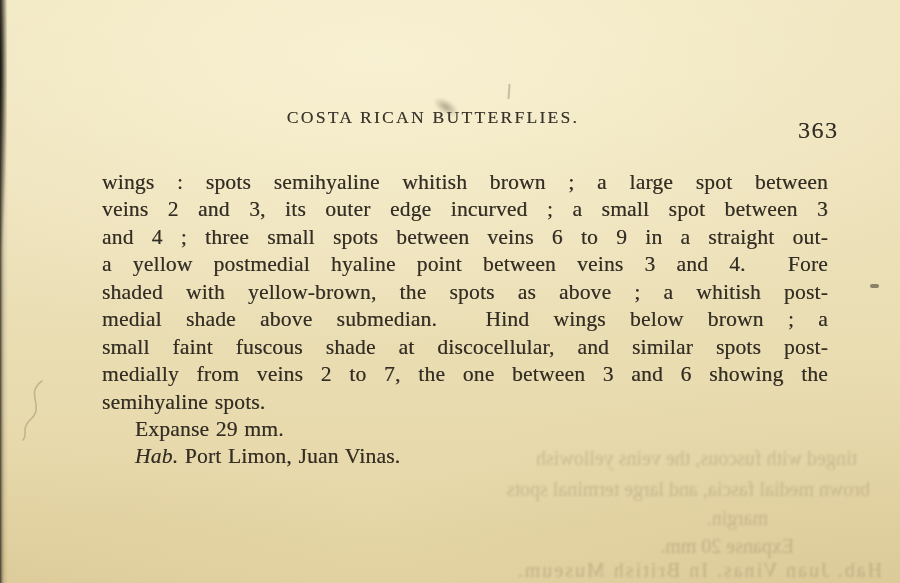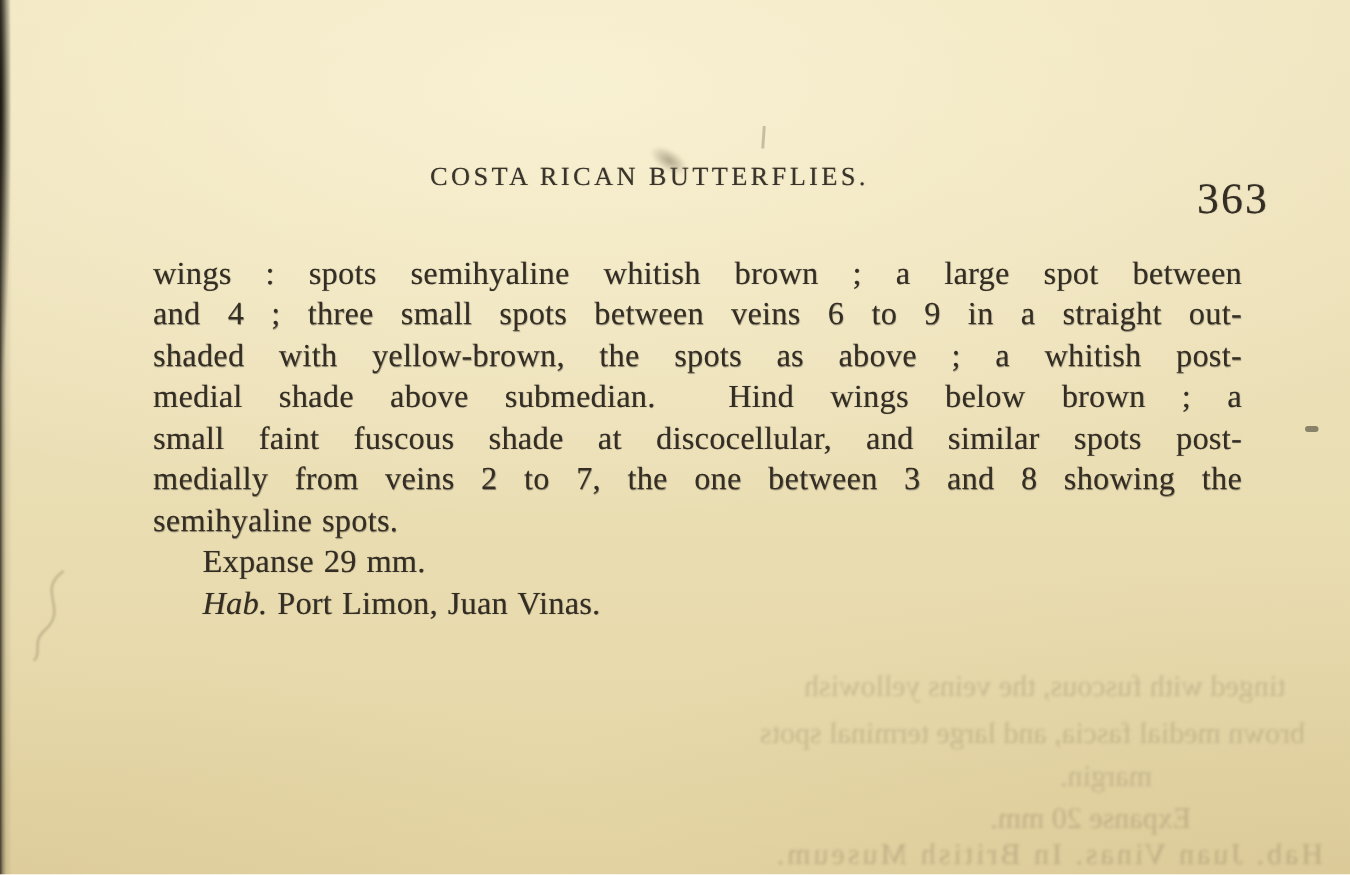--- a/index.html
+++ b/index.html
@@ -31,21 +31,21 @@
   }
   .head-title {
     position: relative; left: -16px;
     font-size: 17.5px; letter-spacing: 2.3px;
     color: #39332a;
     text-shadow: 0.3px 0.3px 0.6px rgba(57,51,42,0.5);
     white-space: nowrap;
   }
   .page-number {
     position: absolute; left: 798px; top: 117px;
-    font-size: 29px; letter-spacing: 1.5px;
+    font-size: 24px; letter-spacing: 1.5px;
     color: #332d24;
     text-shadow: 0.3px 0.3px 0.6px rgba(51,45,36,0.5);
   }
   .text-block {
     position: absolute; left: 70px; top: 169px; width: 758px;
     color: #332d24;
     font-size: 21.5px;
     letter-spacing: 0.2px;
     word-spacing: 1px;
     text-shadow: 0.35px 0.35px 0.6px rgba(51,45,36,0.55);
@@ -104,25 +104,27 @@
   <div class="left-edge"></div>
 
   <div class="running-head">
     <span class="head-title">COSTA RICAN BUTTERFLIES.</span>
   </div>
 
   <span class="page-number">363</span>
 
   <div class="text-block" id="text-block">
       <div class="line justify">wings : spots semihyaline whitish brown ; a large spot between</div>
+      <div class="line justify">veins 2 and 3, its outer edge incurved ; a small spot between 3</div>
       <div class="line justify">and 4 ; three small spots between veins 6 to 9 in a straight out-</div>
+      <div class="line justify">a yellow postmedial hyaline point between veins 3 and 4. &nbsp;Fore</div>
       <div class="line justify">shaded with yellow-brown, the spots as above ; a whitish post-</div>
       <div class="line justify">medial shade above submedian. &nbsp;Hind wings below brown ; a</div>
       <div class="line justify">small faint fuscous shade at discocellular, and similar spots post-</div>
-      <div class="line justify">medially from veins 2 to 7, the one between 3 and 8 showing the</div>
+      <div class="line justify">medially from veins 2 to 7, the one between 3 and 6 showing the</div>
       <div class="line">semihyaline spots.</div>
       <div class="line indent">Expanse 29 mm.</div>
       <div class="line indent"><i>Hab.</i> Port Limon, Juan Vinas.</div>
     </div>
 
   <div id="bleed-block">
       <div class="bleed bleed-1">tinged with fuscous, the veins yellowish</div>
       <div class="bleed bleed-2">brown medial fascia, and large terminal spots</div>
       <div class="bleed bleed-3">margin.</div>
       <div class="bleed bleed-4">Expanse 20 mm.</div>

